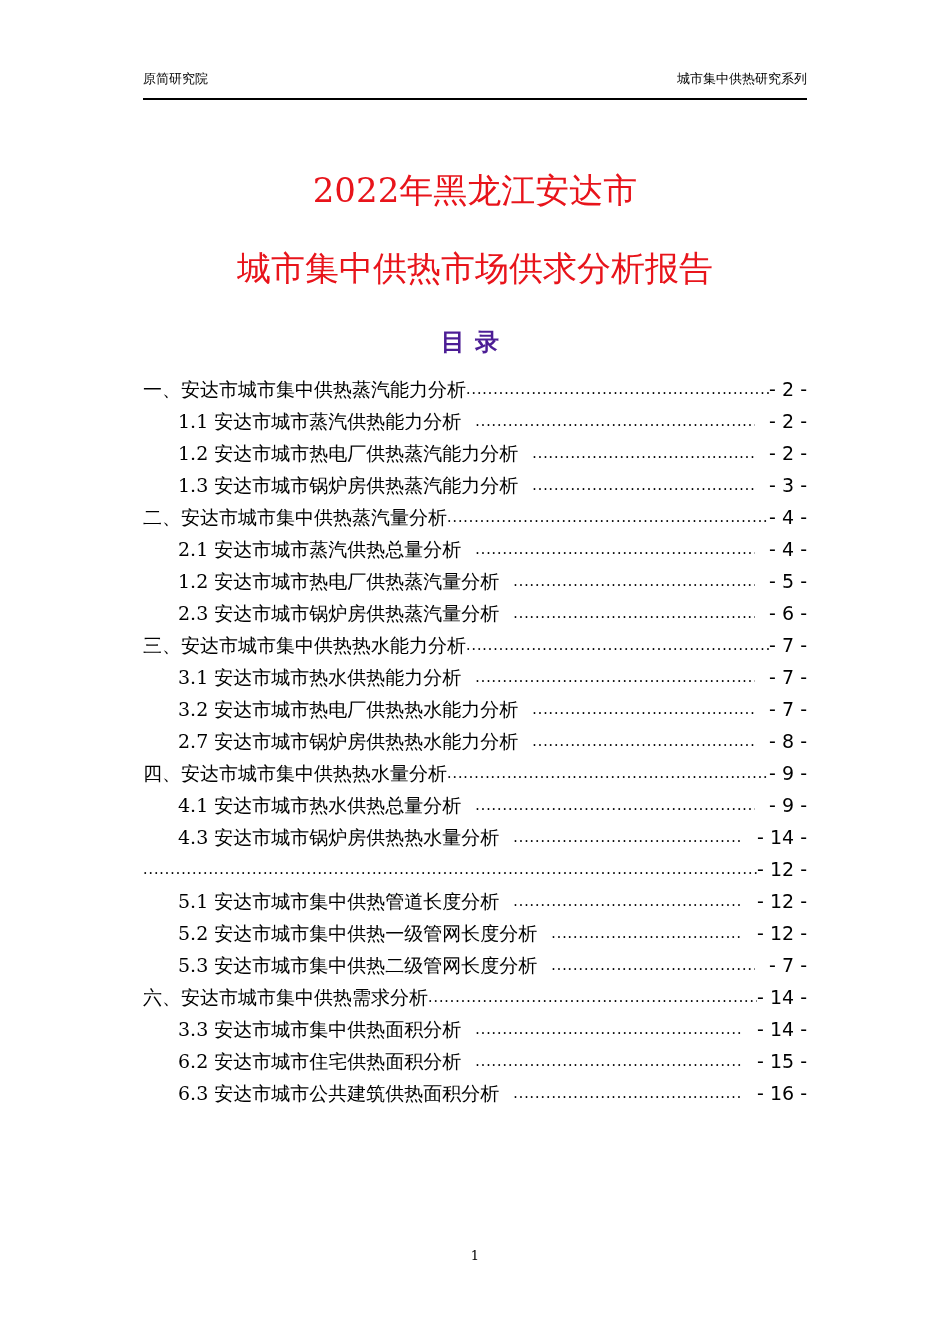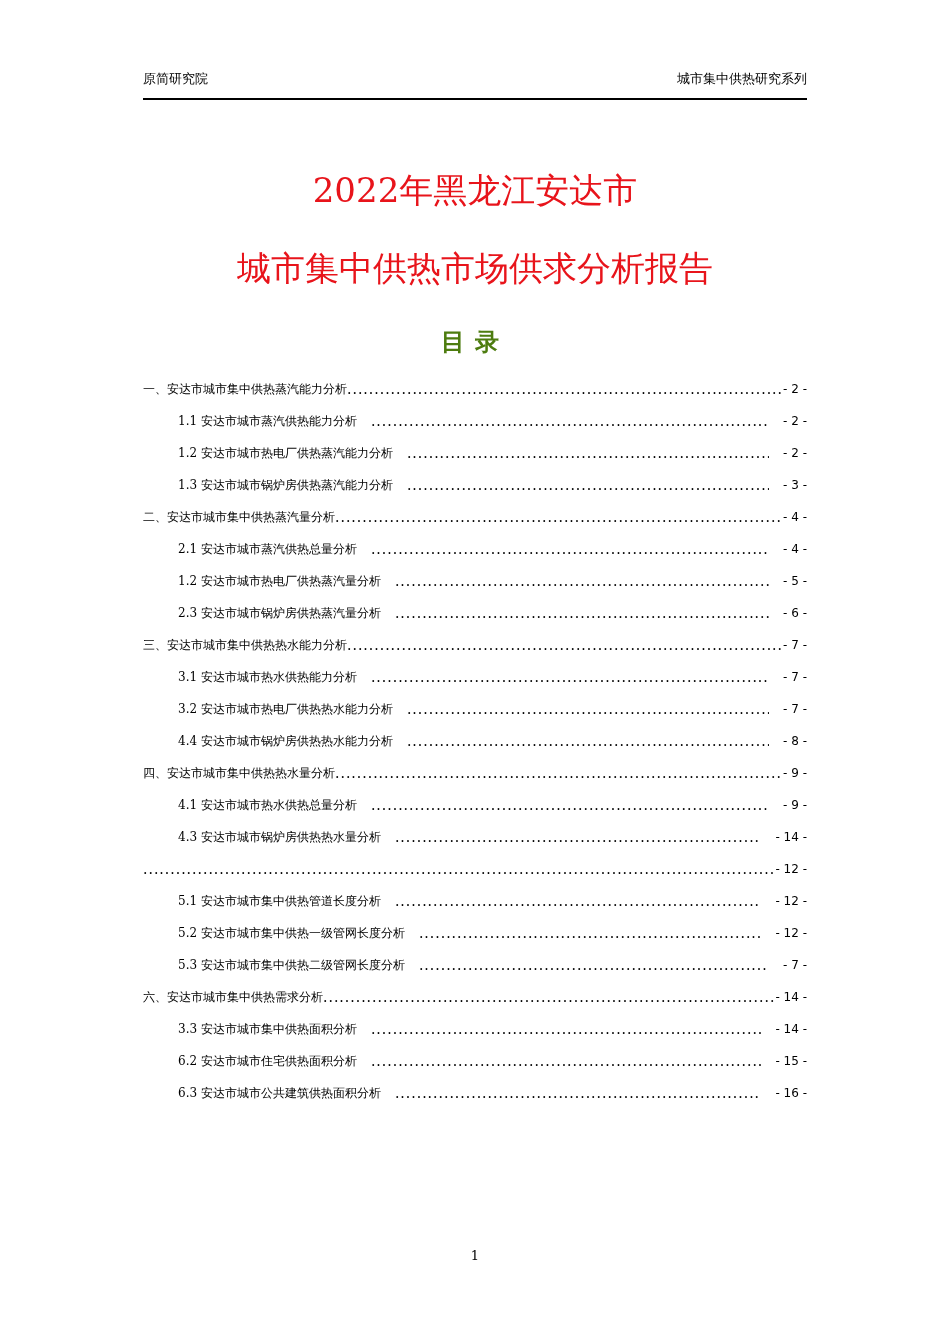--- a/index.html
+++ b/index.html
@@ -7,25 +7,25 @@
            font-family: "DejaVu Serif", "Liberation Serif", serif; color: #000; }
     .header { position: absolute; left: 143px; right: 143px; top: 66px; height: 22px;
               border-bottom: 2px solid #000; display: flex; justify-content: space-between;
               align-items: flex-end; padding-bottom: 10px;
               font-family: "DejaVu Sans", "Liberation Sans", sans-serif; font-size: 13px; }
     .title { position: absolute; left: 0; right: 0; text-align: center; color: #e8141b;
              font-family: "DejaVu Serif", "Liberation Serif", serif; font-size: 34px; }
     .title.l1 { top: 168px; }
     .title.l2 { top: 230px; margin-top: 16px; }
     .toc-title { position: absolute; left: 0; right: 0; top: 326px; text-align: center;
-                 color: #4d7c0f; font-weight: bold; font-size: 24px; letter-spacing: 10px;
+                 color: #4c1d95; font-weight: bold; font-size: 24px; letter-spacing: 10px;
                  font-family: "DejaVu Sans", "Liberation Sans", sans-serif; }
     .toc { position: absolute; left: 143px; width: 664px; top: 373px; }
     .toc-row { display: flex; align-items: center; height: 32px; line-height: 32px;
-               font-size: 12px; white-space: nowrap; }
+               font-size: 19px; white-space: nowrap; }
     .toc-row.sub { padding-left: 35px; gap: 14px; }
     .toc-label { flex: 0 0 auto; }
     .toc-dots { flex: 1 1 auto; overflow: hidden; font-size: 14px; letter-spacing: 1px; }
     .toc-dots::after { content: "................................................................................................................................................................................................"; }
     .toc-page { flex: 0 0 auto; font-family: "DejaVu Sans", "Liberation Sans", sans-serif; }
     .footer { position: absolute; left: 0; right: 0; top: 1248px; text-align: center;
               font-size: 13px; }
   </style>
 </head>
 <body>
@@ -90,21 +90,21 @@
       <span class="toc-label">3.1 安达市城市热水供热能力分析</span>
       <span class="toc-dots"></span>
       <span class="toc-page">- 7 -</span>
     </div>
     <div class="toc-row sub">
       <span class="toc-label">3.2 安达市城市热电厂供热热水能力分析</span>
       <span class="toc-dots"></span>
       <span class="toc-page">- 7 -</span>
     </div>
     <div class="toc-row sub">
-      <span class="toc-label">4.4 安达市城市锅炉房供热热水能力分析</span>
+      <span class="toc-label">2.7 安达市城市锅炉房供热热水能力分析</span>
       <span class="toc-dots"></span>
       <span class="toc-page">- 8 -</span>
     </div>
     <div class="toc-row">
       <span class="toc-label">四、安达市城市集中供热热水量分析</span>
       <span class="toc-dots"></span>
       <span class="toc-page">- 9 -</span>
     </div>
     <div class="toc-row sub">
       <span class="toc-label">4.1 安达市城市热水供热总量分析</span>

